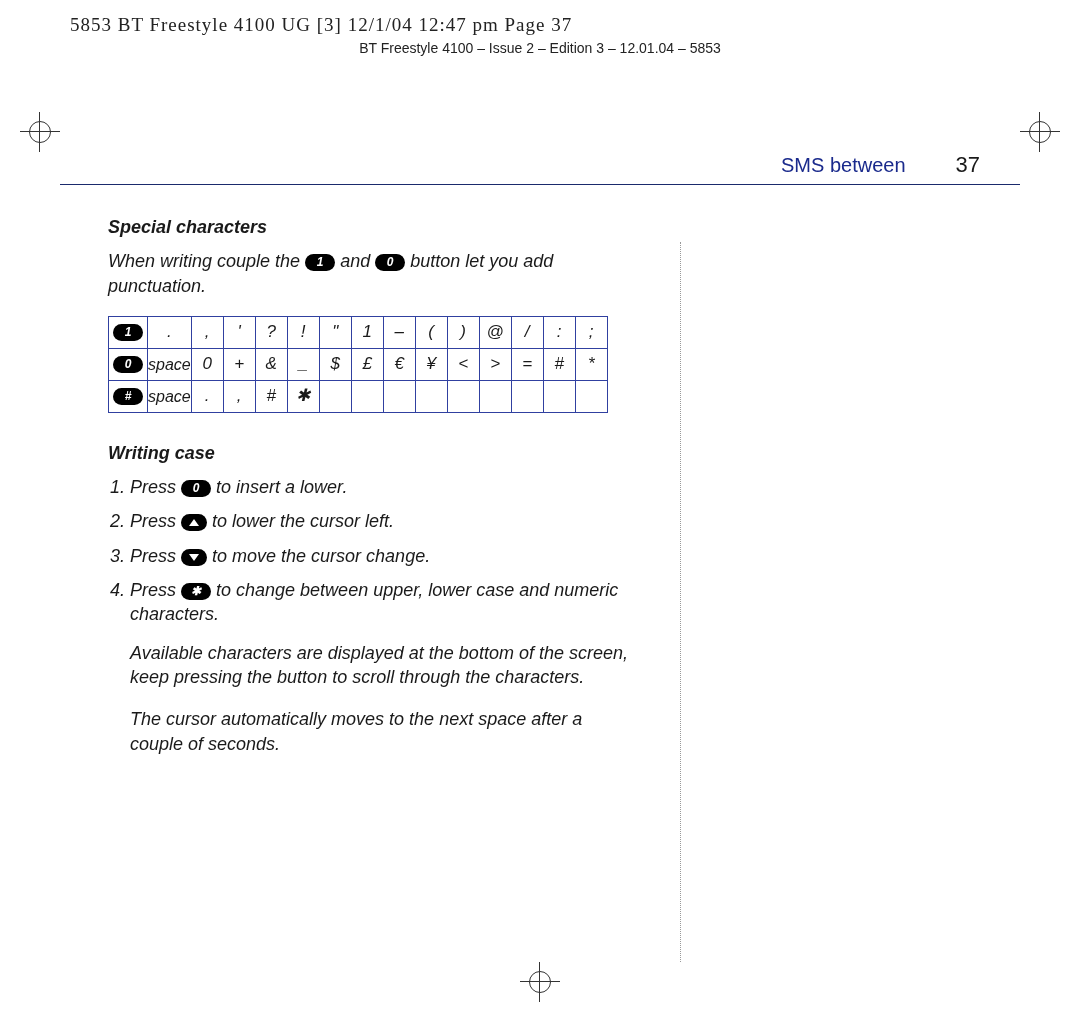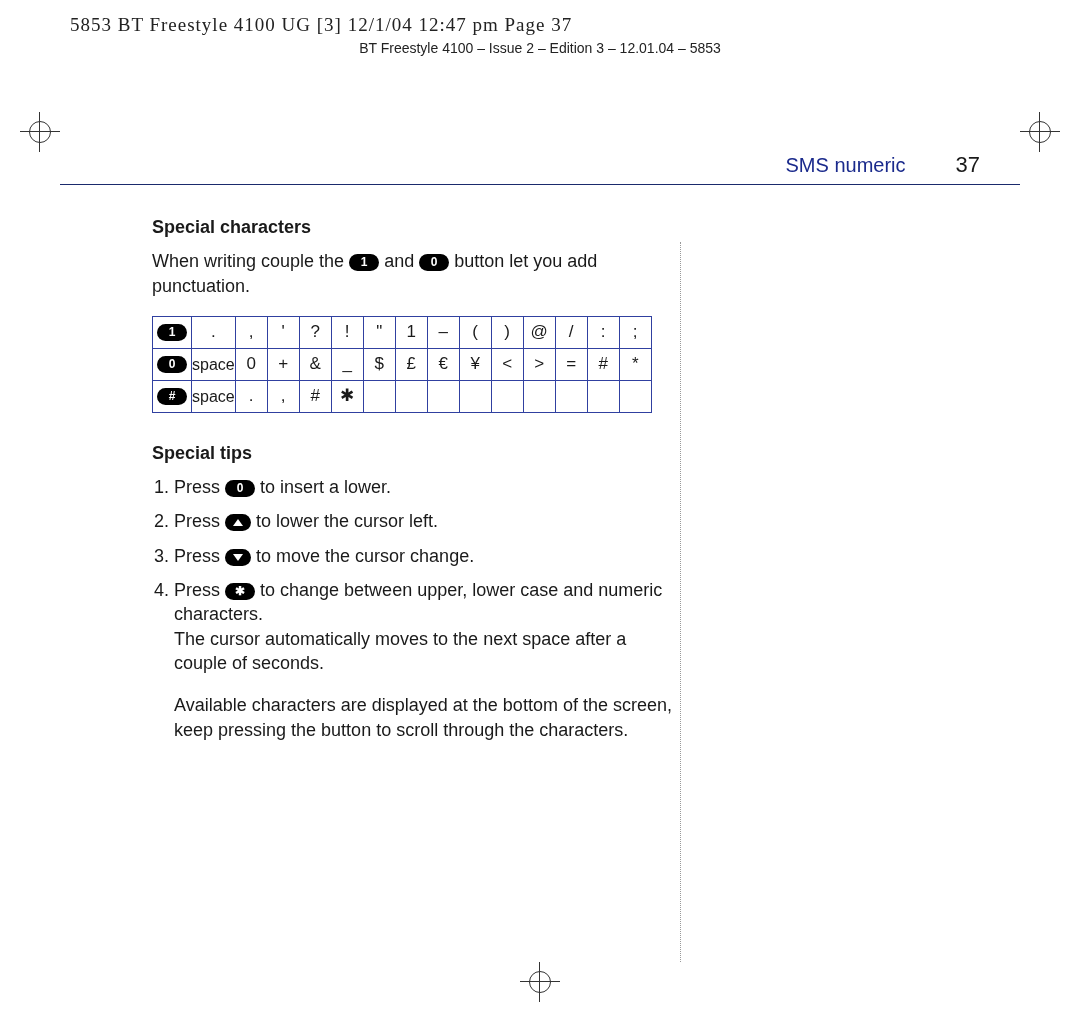--- a/index.html
+++ b/index.html
@@ -67,23 +67,24 @@
   .section-title {
     color: #1a2a8c;
     font-size: 20px;
   }
   .page-num {
     font-size: 22px;
     text-align: center;
   }
   .col {
     width: 520px;
-    margin-left: 92px;
+    margin-left: 48px;
     margin-top: 30px;
     line-height: 1.35;
+    font-style: italic;
   }
   .h2 {
     font-weight: bold;
     margin-bottom: 10px;
   }
   .para { margin-bottom: 18px; }
   .btn {
     display: inline-block;
     min-width: 26px;
     height: 17px;
@@ -159,21 +160,21 @@
         <div class="circ"></div>
       </div>
     </div>
   <div class="crop-right">
       <div class="cross">
         <div class="circ"></div>
       </div>
     </div>
 
   <div class="header-row">
-    <span class="section-title">SMS numeric</span>
+    <span class="section-title">SMS between</span>
     <span class="page-num">37</span>
   </div>
 
   <div class="center-divider"></div>
 
   <div class="col">
 
     <div class="h2">Special characters</div>
 
     <div class="para">
@@ -233,21 +234,21 @@
         <td></td>
         <td></td>
         <td></td>
         <td></td>
         <td></td>
         <td></td>
       </tr>
     </tbody>
       </table>
 
-    <div class="h2">Special tips</div>
+    <div class="h2">Writing case</div>
 
 
     <ol>
       <li>
         <span>Press </span>
         <span class="btn">0</span>
         <span> to insert a lower.</span>
       </li>
       <li>
         <span>Press </span>
@@ -256,22 +257,22 @@
       </li>
       <li>
         <span>Press </span>
         <span class="tri down"></span>
         <span> to move the cursor change.</span>
       </li>
       <li>
         <span>Press </span>
         <span class="btn">✱</span>
         <span> to change between upper, lower case and numeric characters.</span>
+        <div class="para" style="margin-top:14px">Available characters are displayed at the bottom of the screen, keep pressing the button to scroll through the characters.</div>
         <div class="para">The cursor automatically moves to the next space after a couple of seconds.</div>
-        <div class="para" style="margin-top:14px">Available characters are displayed at the bottom of the screen, keep pressing the button to scroll through the characters.</div>
       </li>
     </ol>
 
   </div>
 
   <div class="crop-bottom">
       <div class="cross">
         <div class="circ"></div>
       </div>
     </div>

